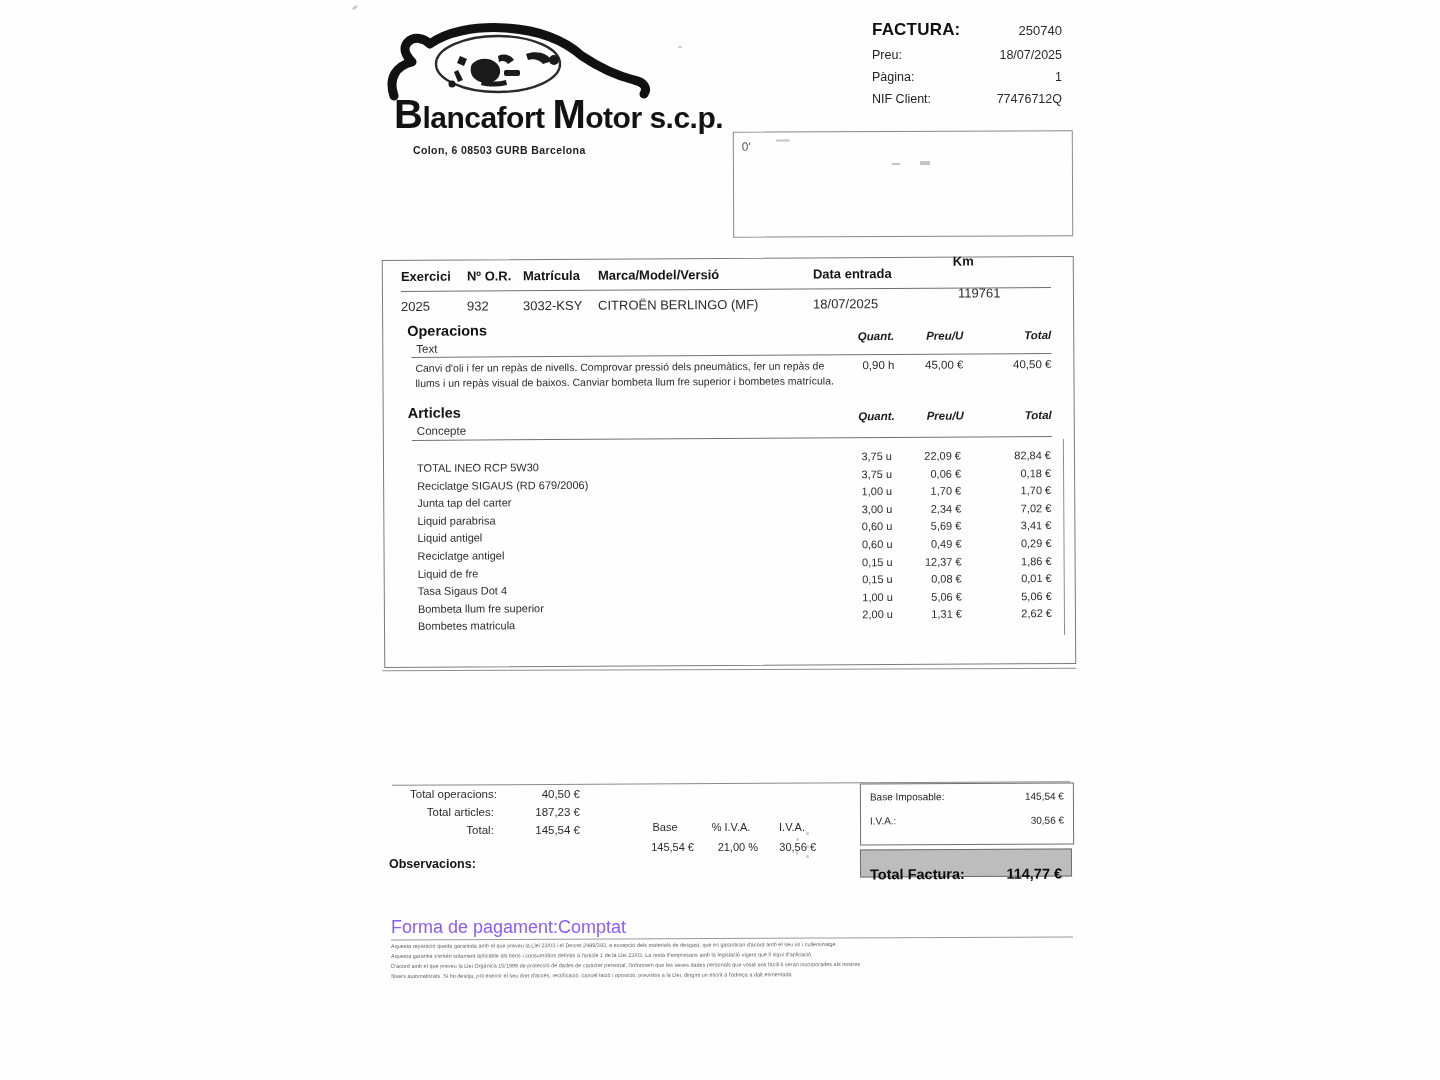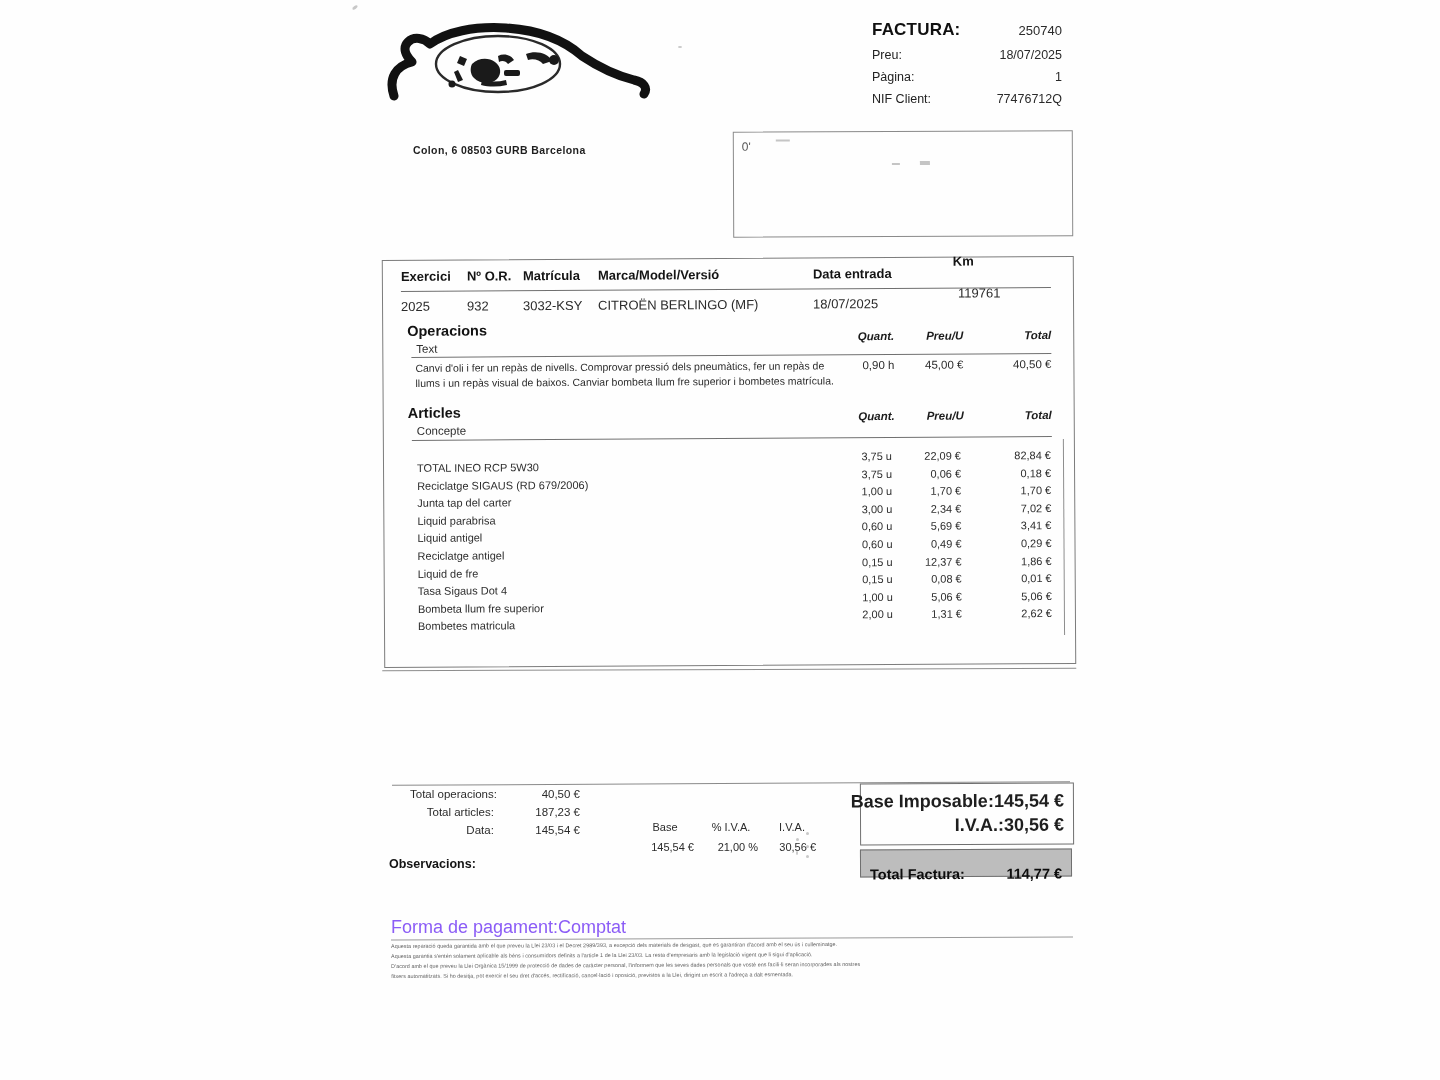--- a/index.html
+++ b/index.html
@@ -311,27 +311,26 @@
     left: 860px; top: 783px;
     width: 212px;
     height: 60px;
     border: 1.4px solid #6f6f6f;
     transform: rotate(-0.25deg);
   }
   .sum-row {
     position: absolute;
     left: 0; width: 212px;
     display: flex;
-    justify-content: flex-end;
+    justify-content: space-between;
     padding: 0 9px;
     box-sizing: border-box;
-    font-size: 18px;
+    font-size: 10px;
     color: #1e1e1e;
     white-space: nowrap;
-    font-weight: bold;
   }
   .sum-row.r1 { top: 7px; }
   .sum-row.r2 { top: 31px; }
 
   .total-box {
     position: absolute;
     left: 860px; top: 849px;
     width: 212px;
     height: 28px;
     background: #bdbdbd;
@@ -412,20 +411,23 @@
         <path d="M86,46 c6,-6 16,-7 23,-2 c6,4 7,12 2,17 c-6,6 -17,5 -23,-1 c-4,-4 -4,-10 -2,-14 z"></path>
         <path d="M112,38 c6,-3 13,-1 16,4 l-6,4 c-2,-3 -6,-4 -9,-2 z"></path>
         <rect x="118" y="52" width="16" height="6" rx="2"></rect>
         <path d="M140,36 c10,-4 22,-1 26,7 l-9,3 c-3,-4 -10,-6 -15,-4 z"></path>
         <circle cx="168" cy="42" r="5"></circle>
         <path d="M72,52 l5,10 -5,2 -4,-10 z"></path>
         <circle cx="66" cy="66" r="3.5"></circle>
         <path d="M96,62 c8,2 16,2 24,0 l1,5 c-9,2 -18,2 -26,0 z"></path>
       </g>
     </svg>
+    <div class="logo-wordmark">
+      <span class="big">B</span><span>lancafort </span><span class="big">M</span><span>otor s.c.p.</span>
+    </div>
     <div class="logo-address">Colon, 6    08503   GURB  Barcelona</div>
   </div>
 
   <div class="meta">
     <div class="meta-row head">
       <span class="meta-label">FACTURA:</span>
       <span class="meta-value">250740</span>
     </div>
     <div class="meta-row">
       <span class="meta-label">Preu:</span>
@@ -561,21 +563,21 @@
   <div class="totals-left">
     <div class="tl-row">
       <span class="lbl">Total operacions:</span>
       <span class="val">40,50 €</span>
     </div>
     <div class="tl-row">
       <span class="lbl">Total articles:</span>
       <span class="val">187,23 €</span>
     </div>
     <div class="tl-row">
-      <span class="lbl">Data:</span>
+      <span class="lbl">Total:</span>
       <span class="val">145,54 €</span>
     </div>
   </div>
 
   <div class="vat-table">
     <div class="vat-head">
       <span class="vh1">Base</span>
       <span class="vh2">% I.V.A.</span>
       <span class="vh3">I.V.A.</span>
     </div>

